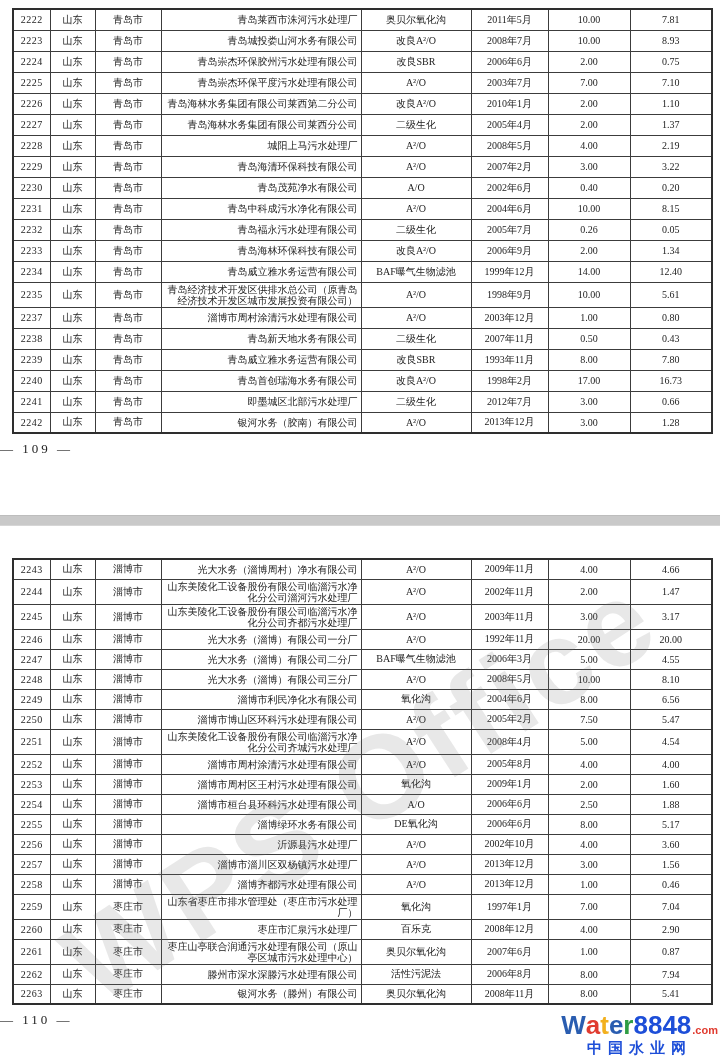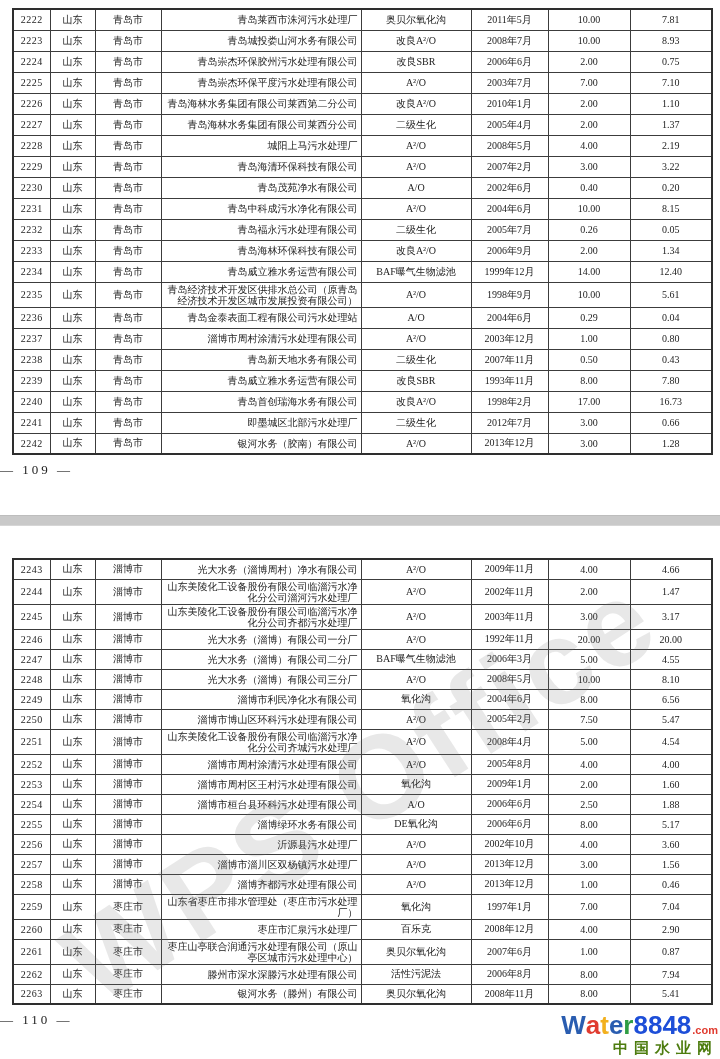--- a/index.html
+++ b/index.html
@@ -204,30 +204,20 @@
         </tr>
         <tr>
           <td class="col-id">2235</td>
           <td class="col-province">山东</td>
           <td class="col-city">青岛市</td>
           <td class="col-name">青岛经济技术开发区供排水总公司（原青岛经济技术开发区城市发展投资有限公司）</td>
           <td class="col-process">A²/O</td>
           <td class="col-date">1998年9月</td>
           <td class="col-capacity">10.00</td>
           <td class="col-actual">5.61</td>
-        </tr>
-        <tr>
-          <td class="col-id">2236</td>
-          <td class="col-province">山东</td>
-          <td class="col-city">青岛市</td>
-          <td class="col-name">青岛金泰表面工程有限公司污水处理站</td>
-          <td class="col-process">A/O</td>
-          <td class="col-date">2004年6月</td>
-          <td class="col-capacity">0.29</td>
-          <td class="col-actual">0.04</td>
         </tr>
         <tr>
           <td class="col-id">2237</td>
           <td class="col-province">山东</td>
           <td class="col-city">青岛市</td>
           <td class="col-name">淄博市周村涂清污水处理有限公司</td>
           <td class="col-process">A²/O</td>
           <td class="col-date">2003年12月</td>
           <td class="col-capacity">1.00</td>
           <td class="col-actual">0.80</td>
@@ -526,14 +516,14 @@
     <span id="logo-letters" style="display:inline-flex;align-items:baseline;">
         <span class="letter" style="color: rgb(42, 93, 176);">W</span>
         <span class="letter" style="color: rgb(224, 59, 47);">a</span>
         <span class="letter" style="color: rgb(242, 176, 30);">t</span>
         <span class="letter" style="color: rgb(42, 93, 176);">e</span>
         <span class="letter" style="color: rgb(47, 158, 68);">r</span>
         <span class="letter" style="color: #1d4ed8;">8848</span>
       </span>
       <span class="com" id="logo-com" style="color: rgb(224, 59, 47);">.com</span>
   </div>
-  <div class="logo-sub" id="logo-sub" style="color: #4d7c0f; text-align: right;">中国水业网</div>
+  <div class="logo-sub" id="logo-sub" style="color: #1d4ed8;">中国水业网</div>
 </div>
 
 </body></html>

